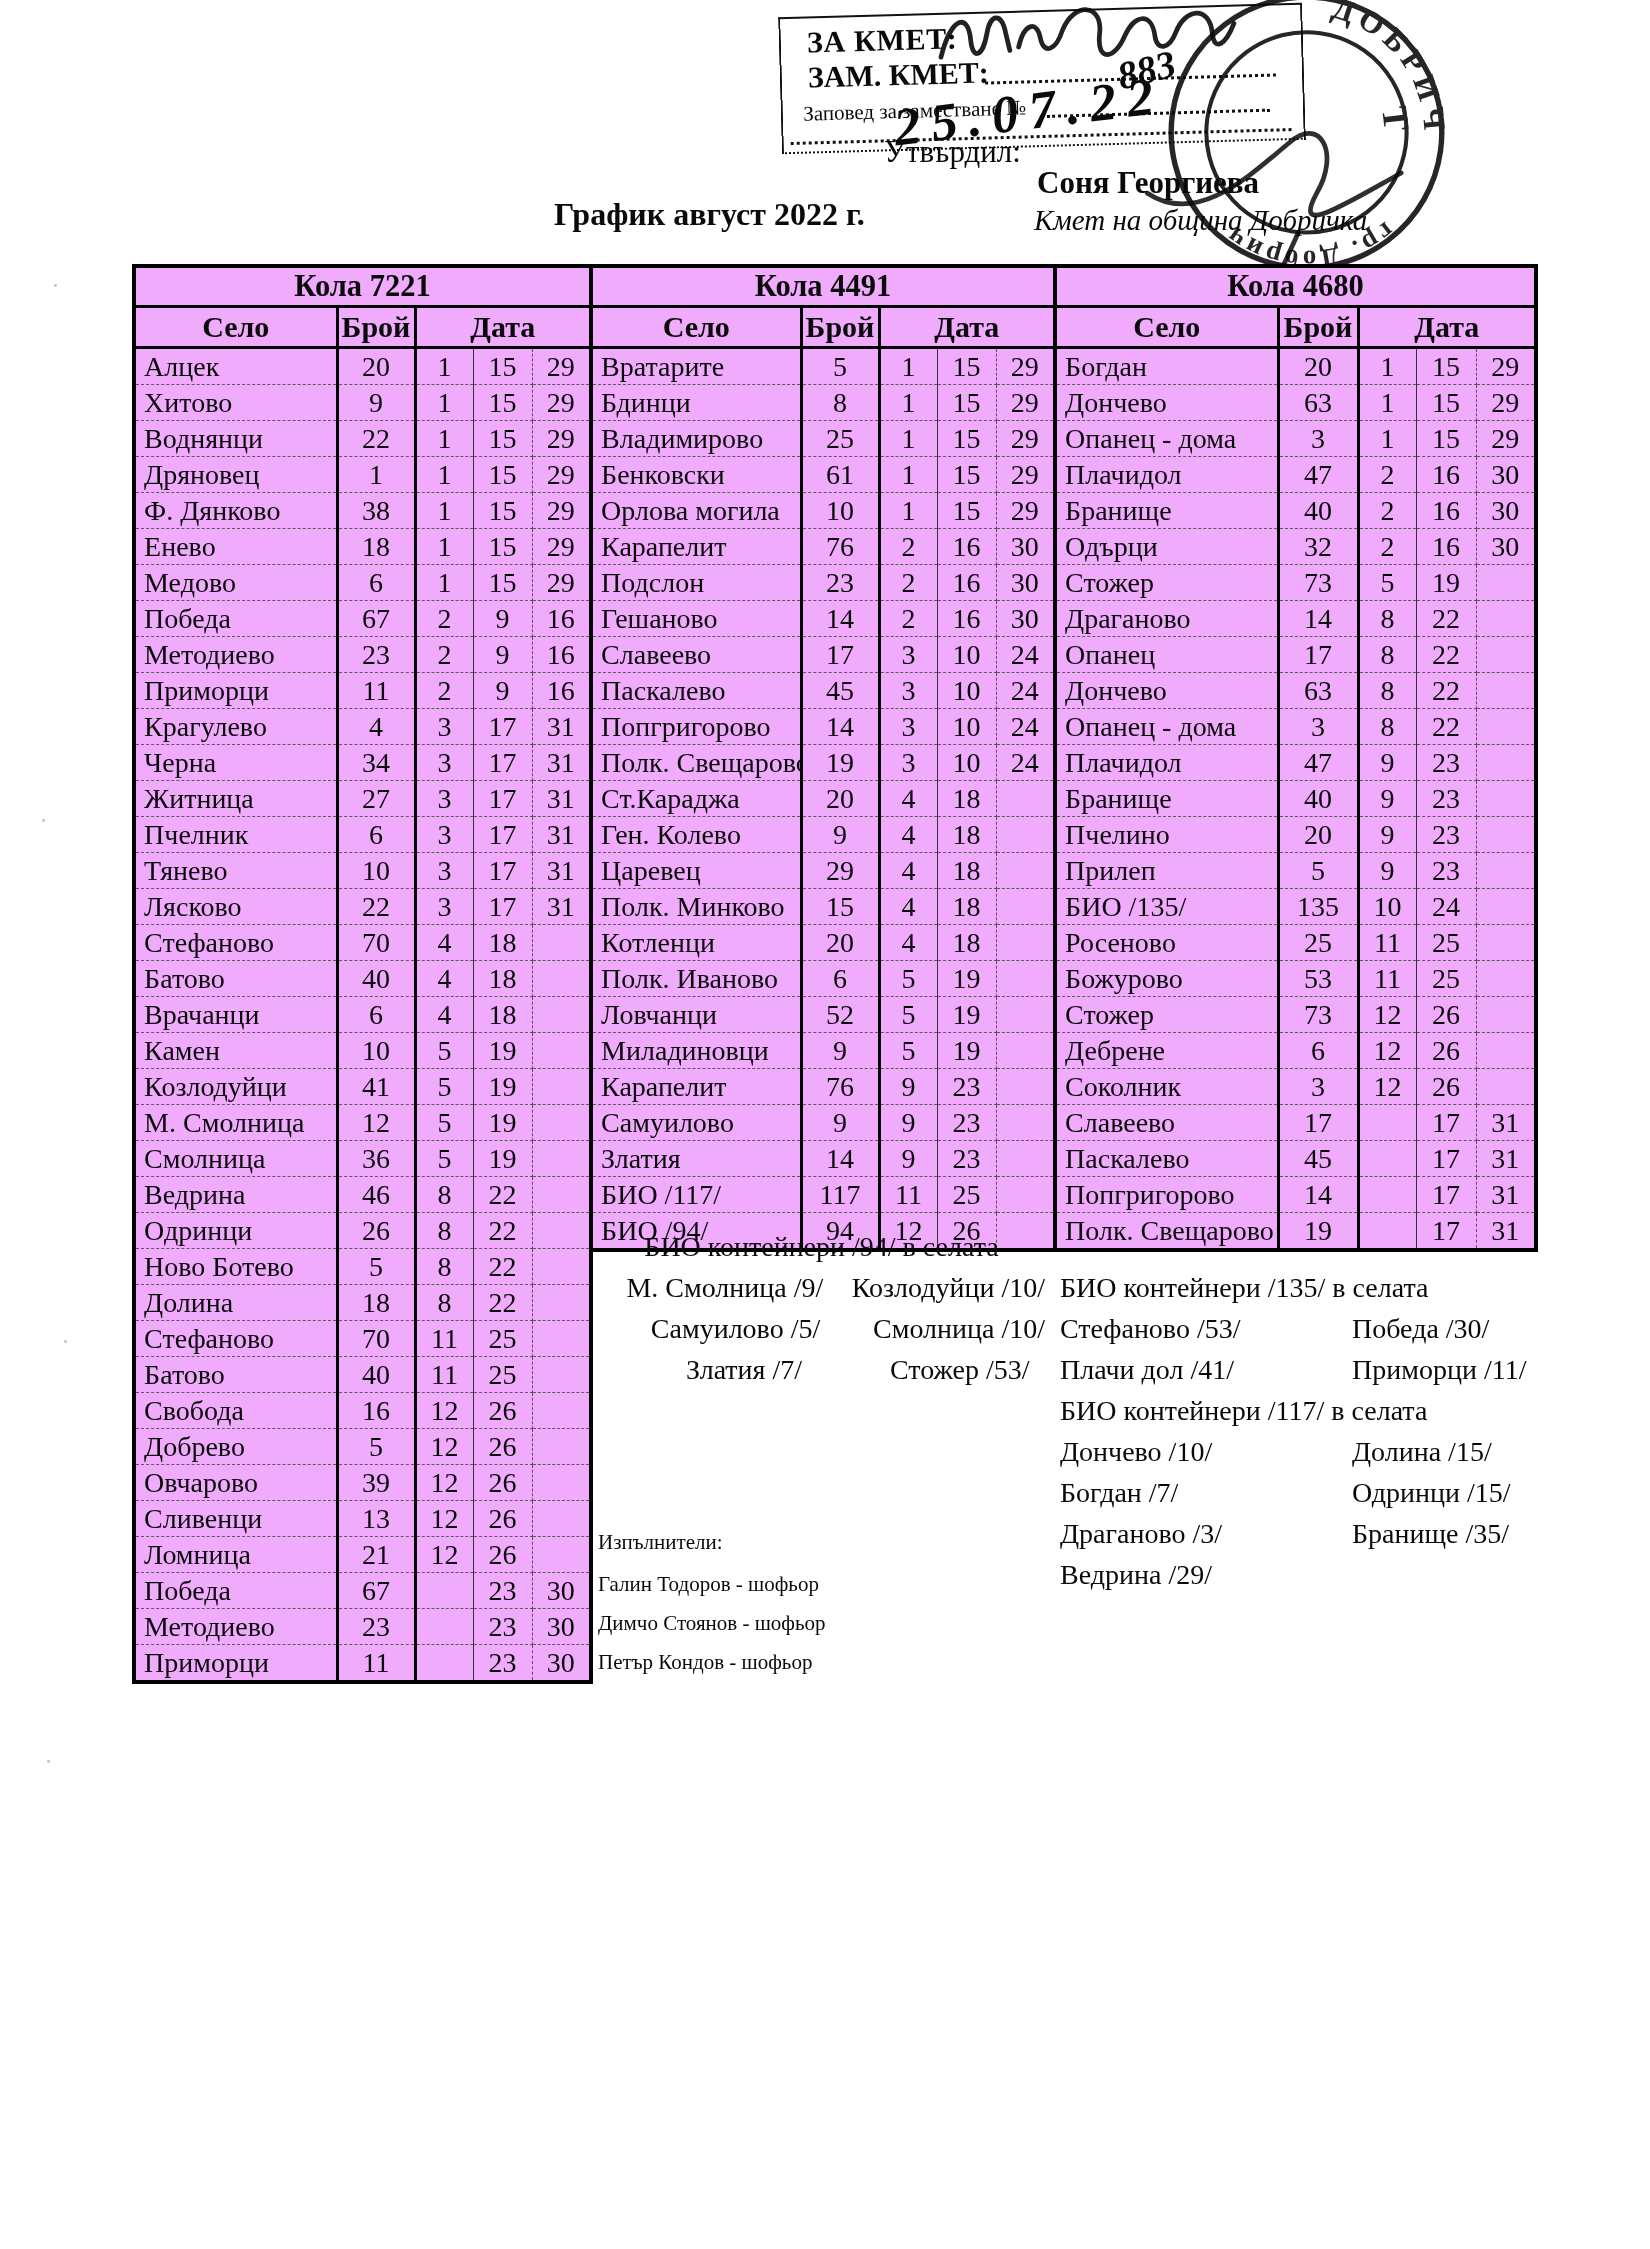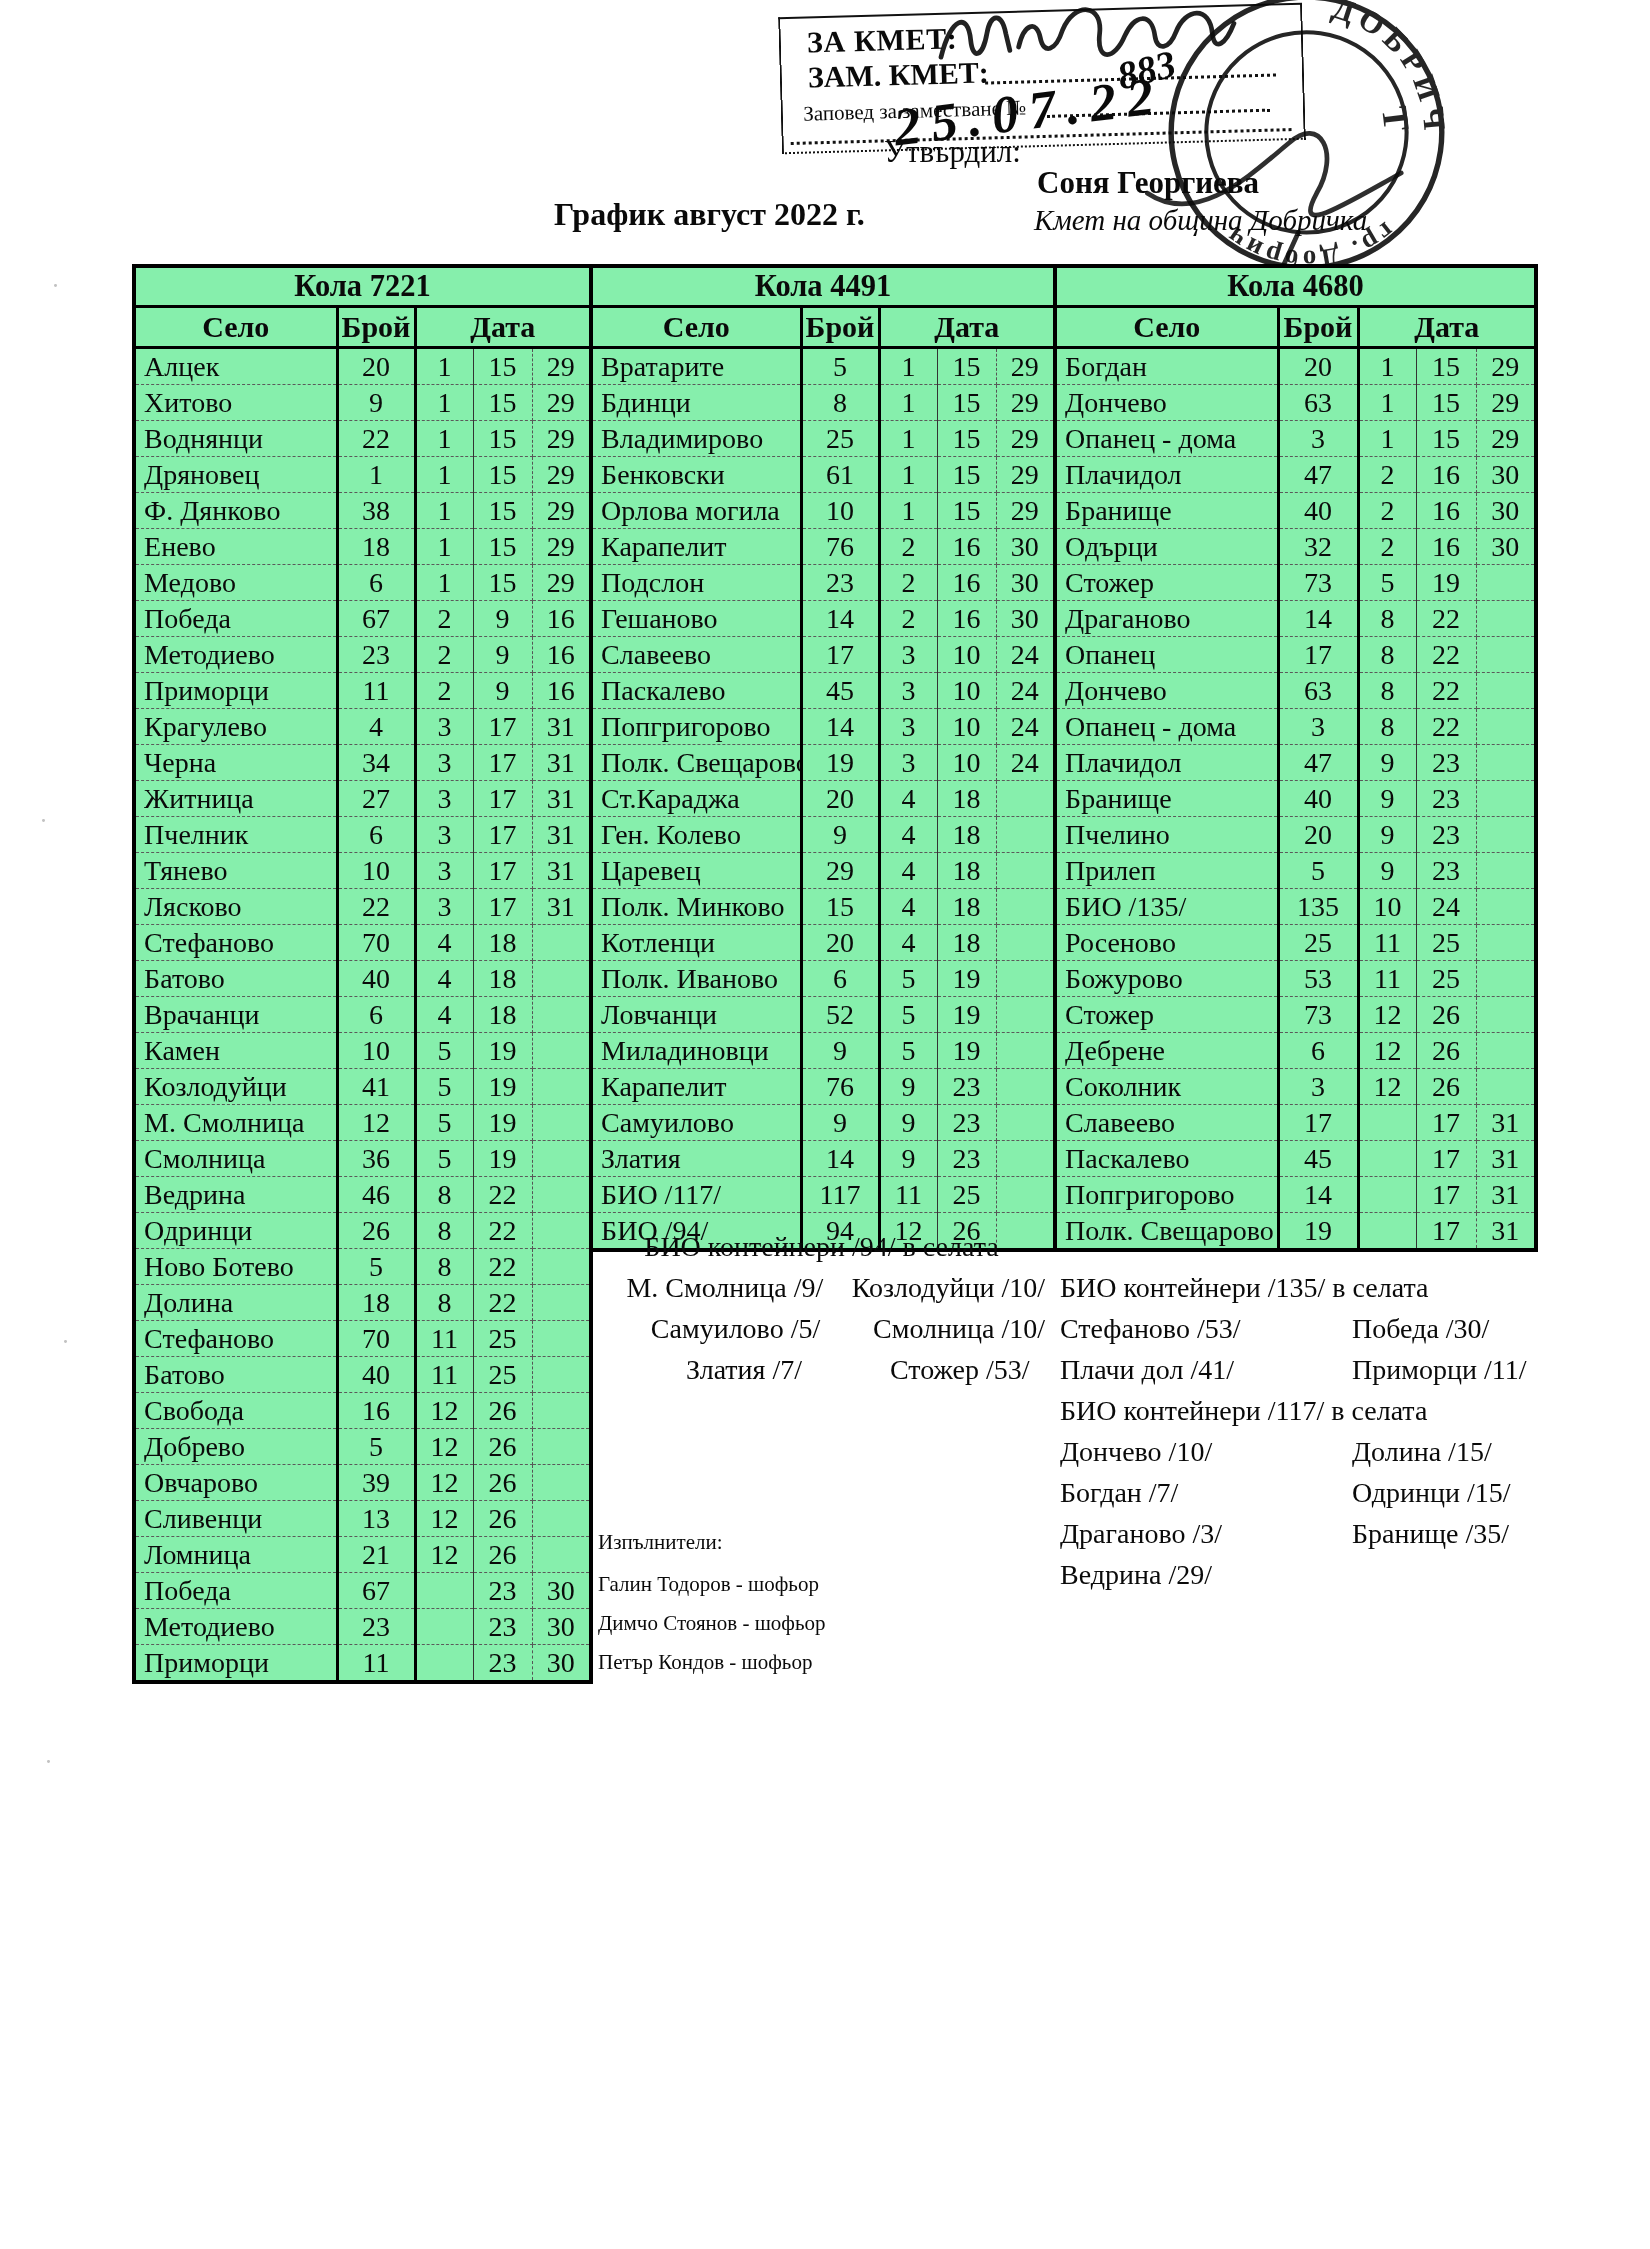--- a/index.html
+++ b/index.html
@@ -21,21 +21,21 @@
 
   .approve-label{position:absolute;left:884px;top:134px;font-size:31px;font-weight:normal;}
   .approver-name{position:absolute;left:1037px;top:165px;font-size:31px;font-weight:bold;white-space:nowrap;}
   .approver-title{position:absolute;left:1034px;top:204px;font-size:29px;font-style:italic;white-space:nowrap;}
   .doc-title{position:absolute;left:554px;top:196px;font-size:32px;font-weight:bold;white-space:nowrap;}
 
   
   .stamp{position:absolute;left:1117px;top:-30.5px;width:406px;height:433px;pointer-events:none;}
 
   
-  table.sched{position:absolute;border-collapse:collapse;table-layout:fixed;background:#86efac;padding-left:44px;}
+  table.sched{position:absolute;border-collapse:collapse;table-layout:fixed;background:#f0abfc;padding-left:44px;}
   table.sched{border:4.1px solid #000;}
   .sched th,.sched td{padding:0;overflow:hidden;white-space:nowrap;}
   .sched tr.group-title th{height:37px;font-size:30.5px;font-weight:bold;border-bottom:3.4px solid #000;text-align:center;}
   .sched tr.col-heads th{height:38px;font-size:30px;font-weight:bold;border-bottom:3.4px solid #000;text-align:center;margin-top:20px;}
   .sched tr.col-heads th.h-village{border-right:3.4px solid #000;}
   .sched tr.col-heads th.h-count{border-right:3.4px solid #000;}
   .sched td{height:35px;font-size:28px;border-bottom:1.4px dashed #5a5a5a;}
   .sched td.c-village{text-align:left;padding-left:8.1px;border-right:3.4px solid #000;}
   .sched td.c-count{text-align:center;border-right:3.4px solid #000;}
   .sched td.c-date{text-align:center;}

